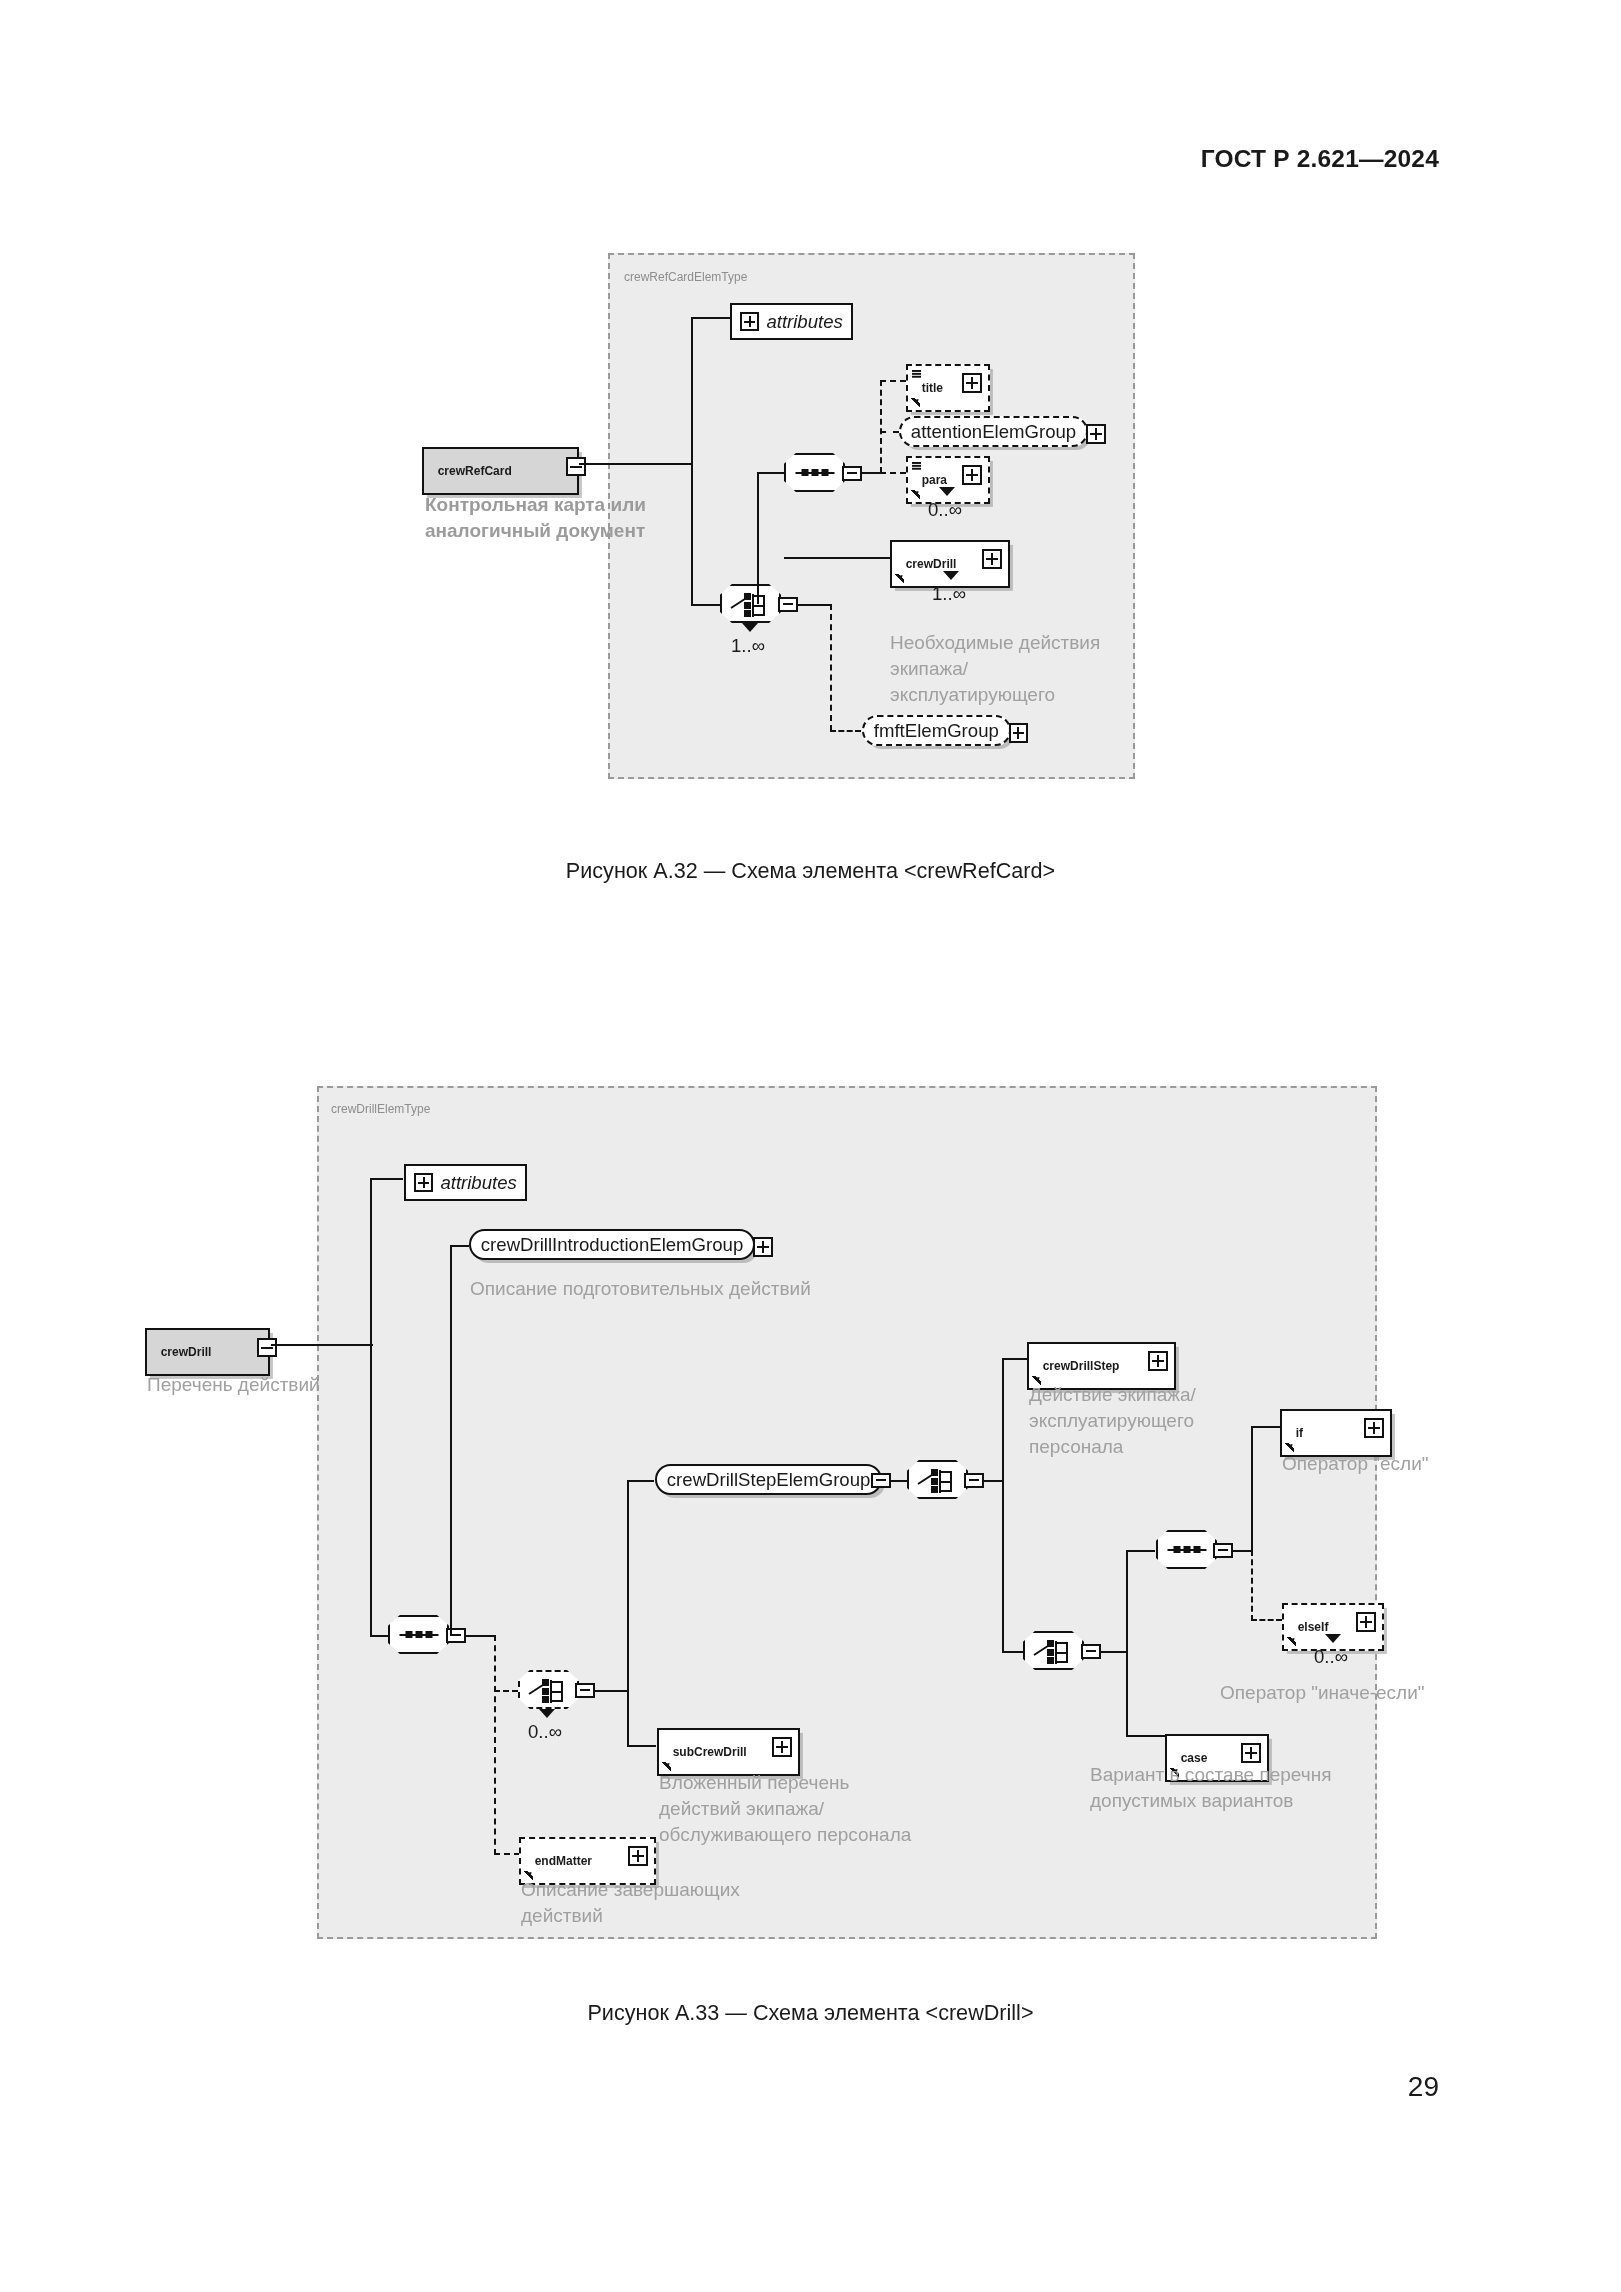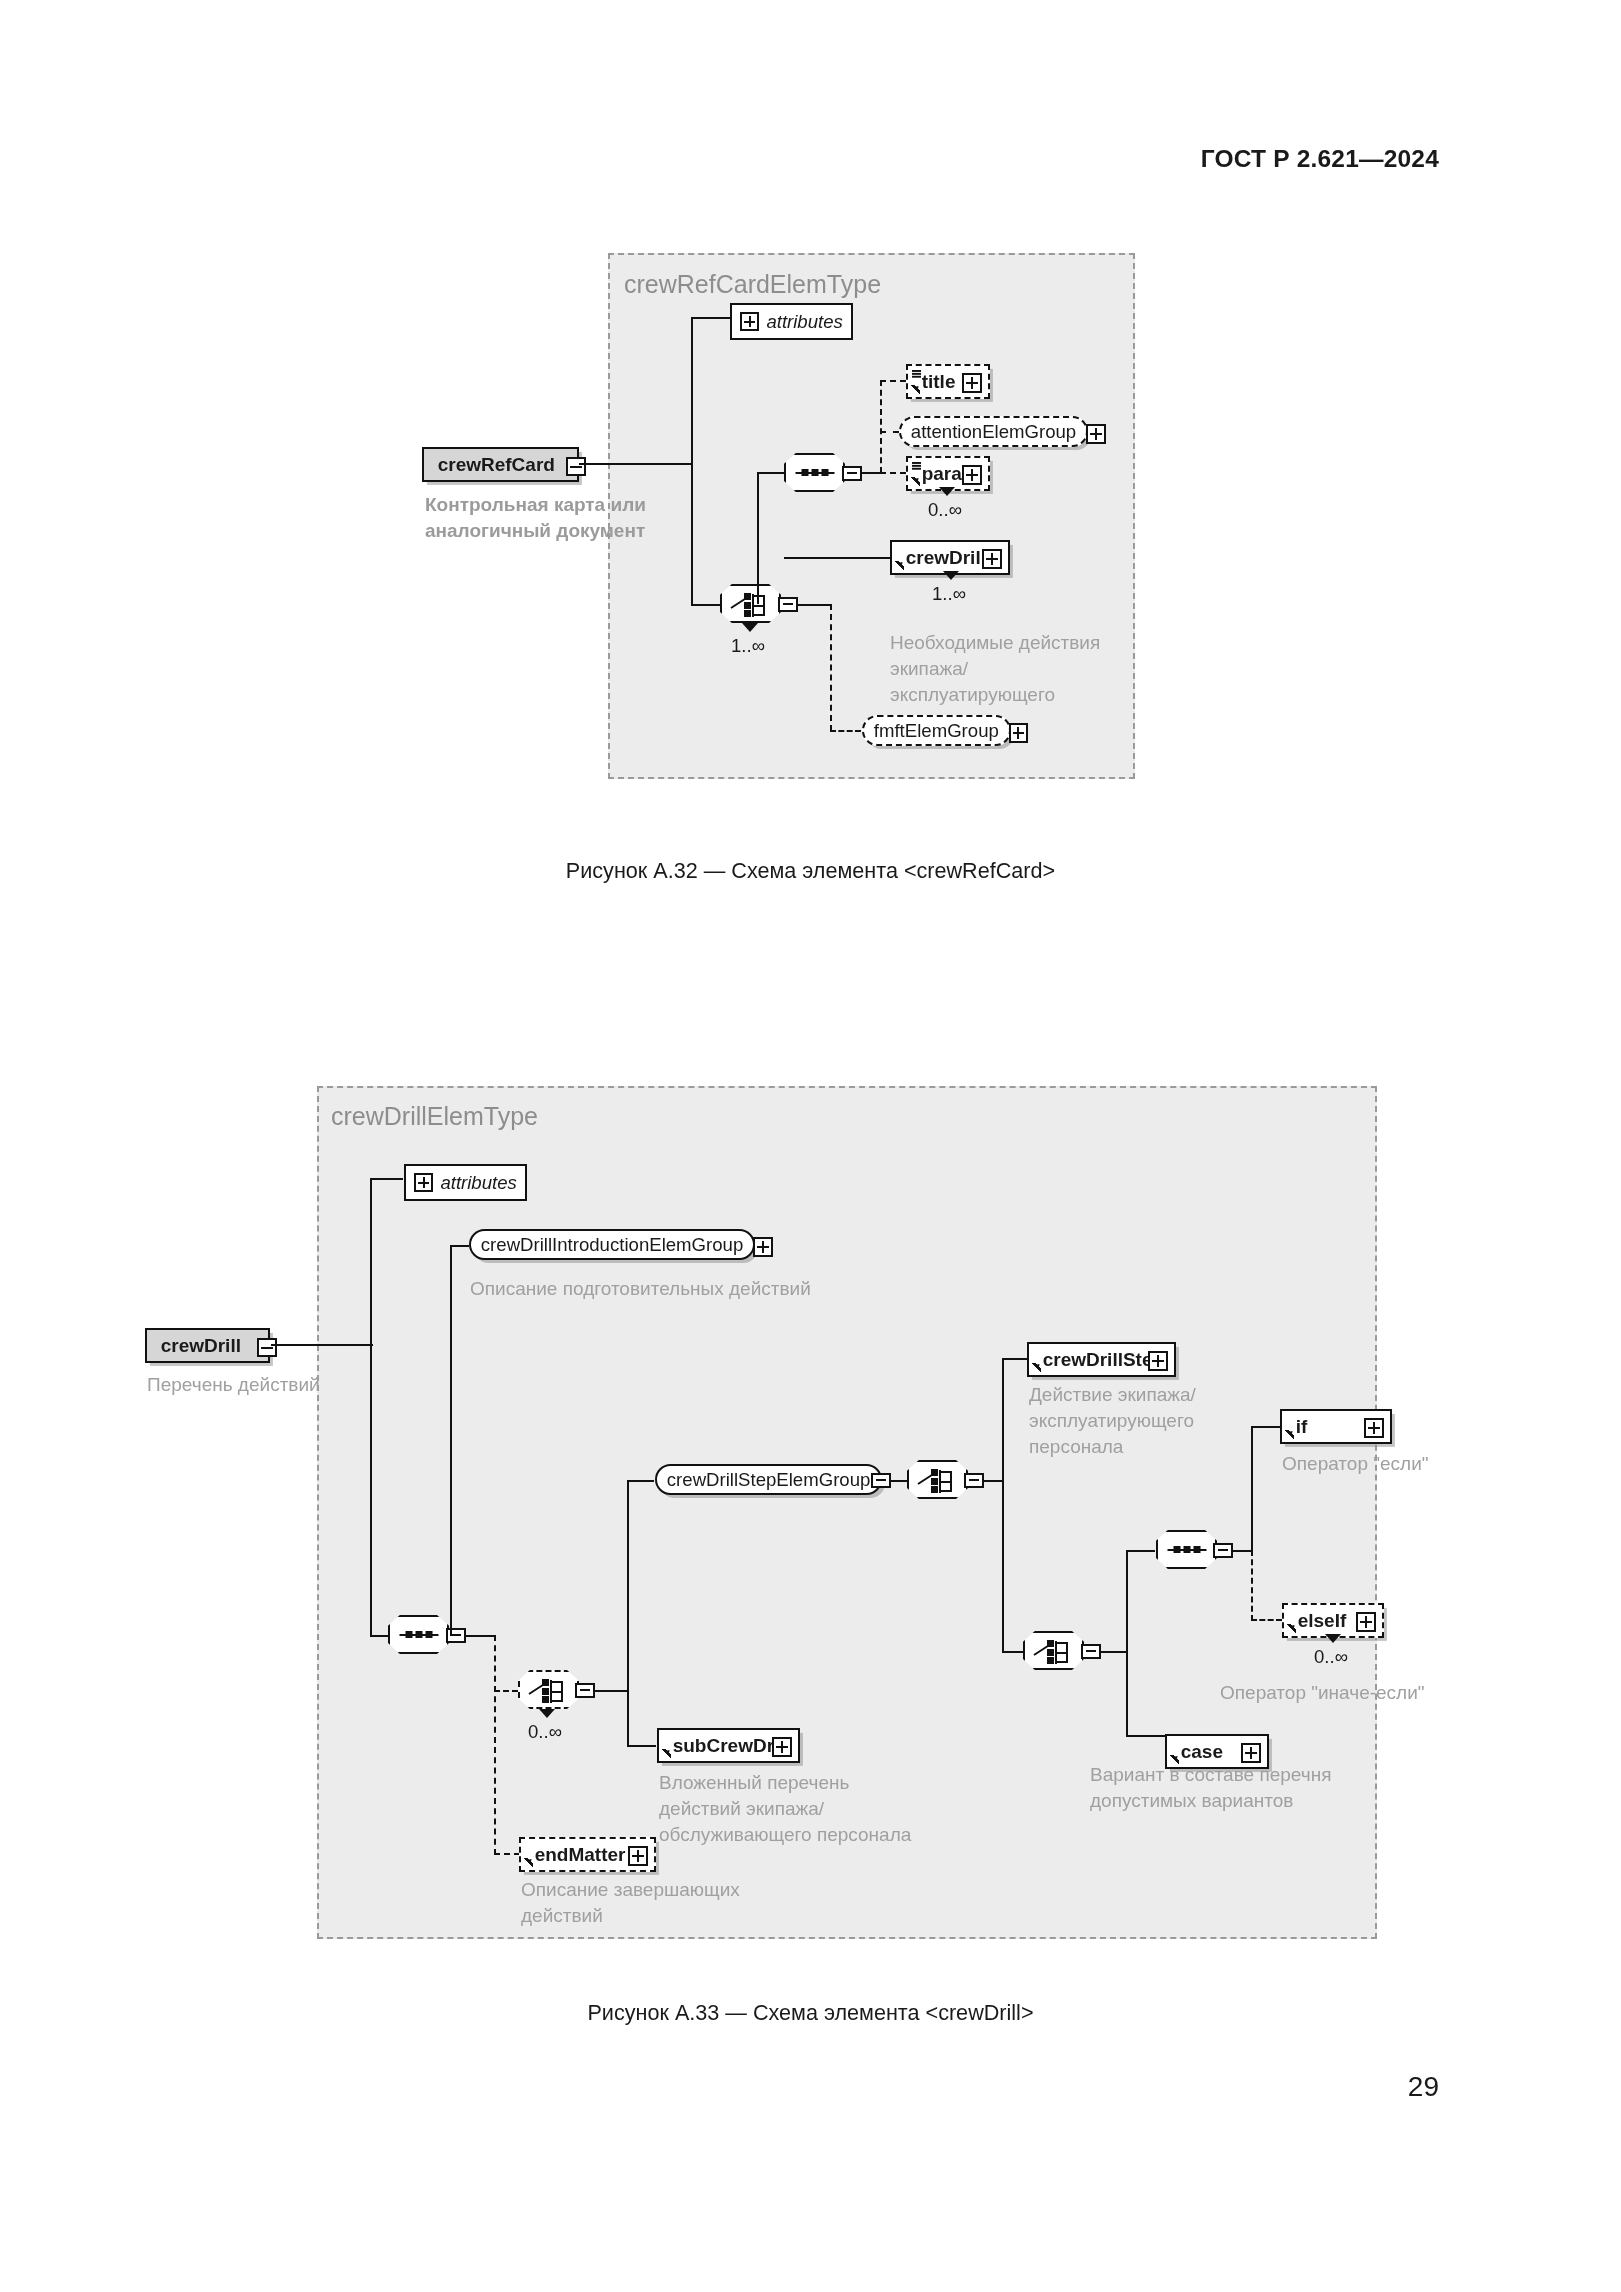--- a/index.html
+++ b/index.html
@@ -32,21 +32,21 @@
   
   .schema{position:absolute;}
   .type-box{
     position:absolute;
     border:2px dashed #9a9a9a;
     background:#ececec;
     box-sizing:border-box;
   }
   .type-label{
     position:absolute;
-    font-size:25px;color:#8d8d8d;
+    font-size:12px;color:#8d8d8d;
     white-space:nowrap;
   }
 
   
   .ln{position:absolute;background:#111;}
   .ln.h{height:2px;}
   .ln.v{width:2px;}
   .ln.dash-h{
     height:0;background:none;
     border-top:2px dashed #111;
@@ -62,23 +62,23 @@
     display:flex;align-items:center;
     box-sizing:border-box;
     background:#fff;
     white-space:nowrap;
   }
   .node .nlabel{display:block;}
 
   
   .el{
     border:2px solid #111;
-    height:35px;
+    height:48px;
     padding:0 5.9px 0 13.7px;
-    font-size:19px;
+    font-size:12px;
     box-shadow:3.9px 3.9px 0 -1px rgba(150,150,150,.55);
   }
   .el.bold .nlabel{font-weight:bold;}
   .el.dashed{border:2px dashed #111;}
   .el.ref::before{
     content:"";
     position:absolute;left:2.9px;bottom:2.9px;
     width:8.8px;height:8.8px;
     background:
       linear-gradient(45deg,transparent 45%,#111 45%,#111 70%,transparent 70%);

